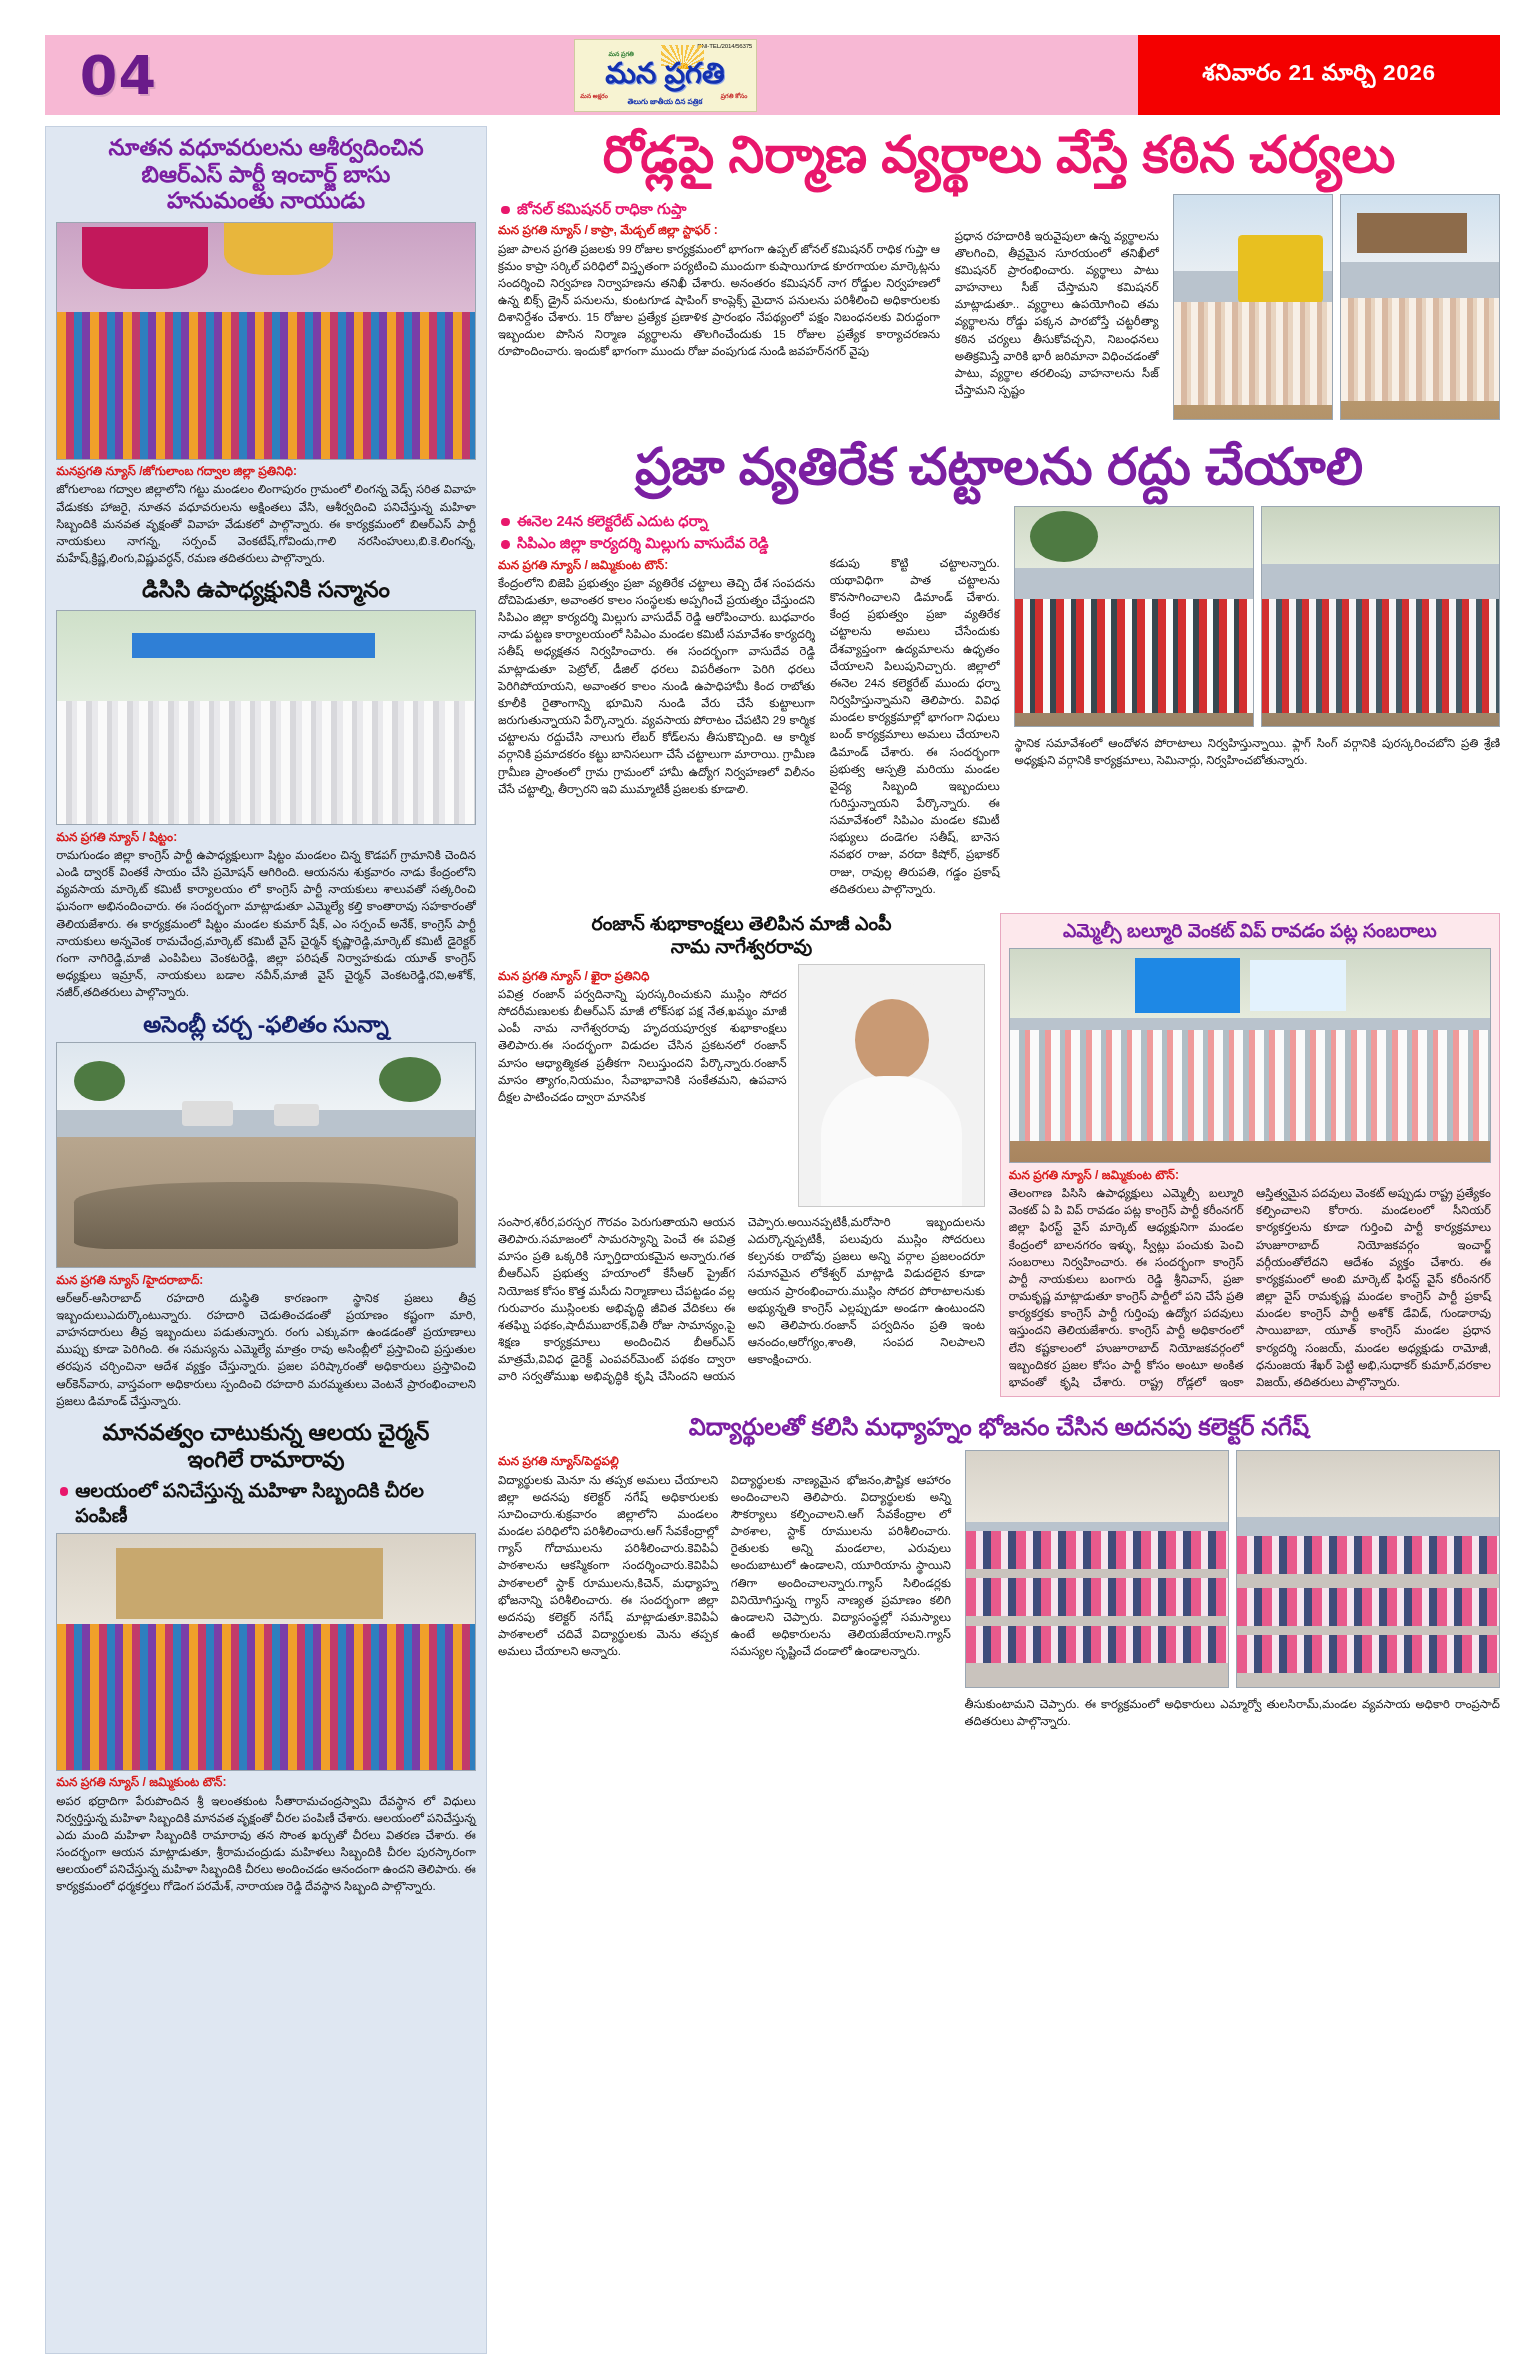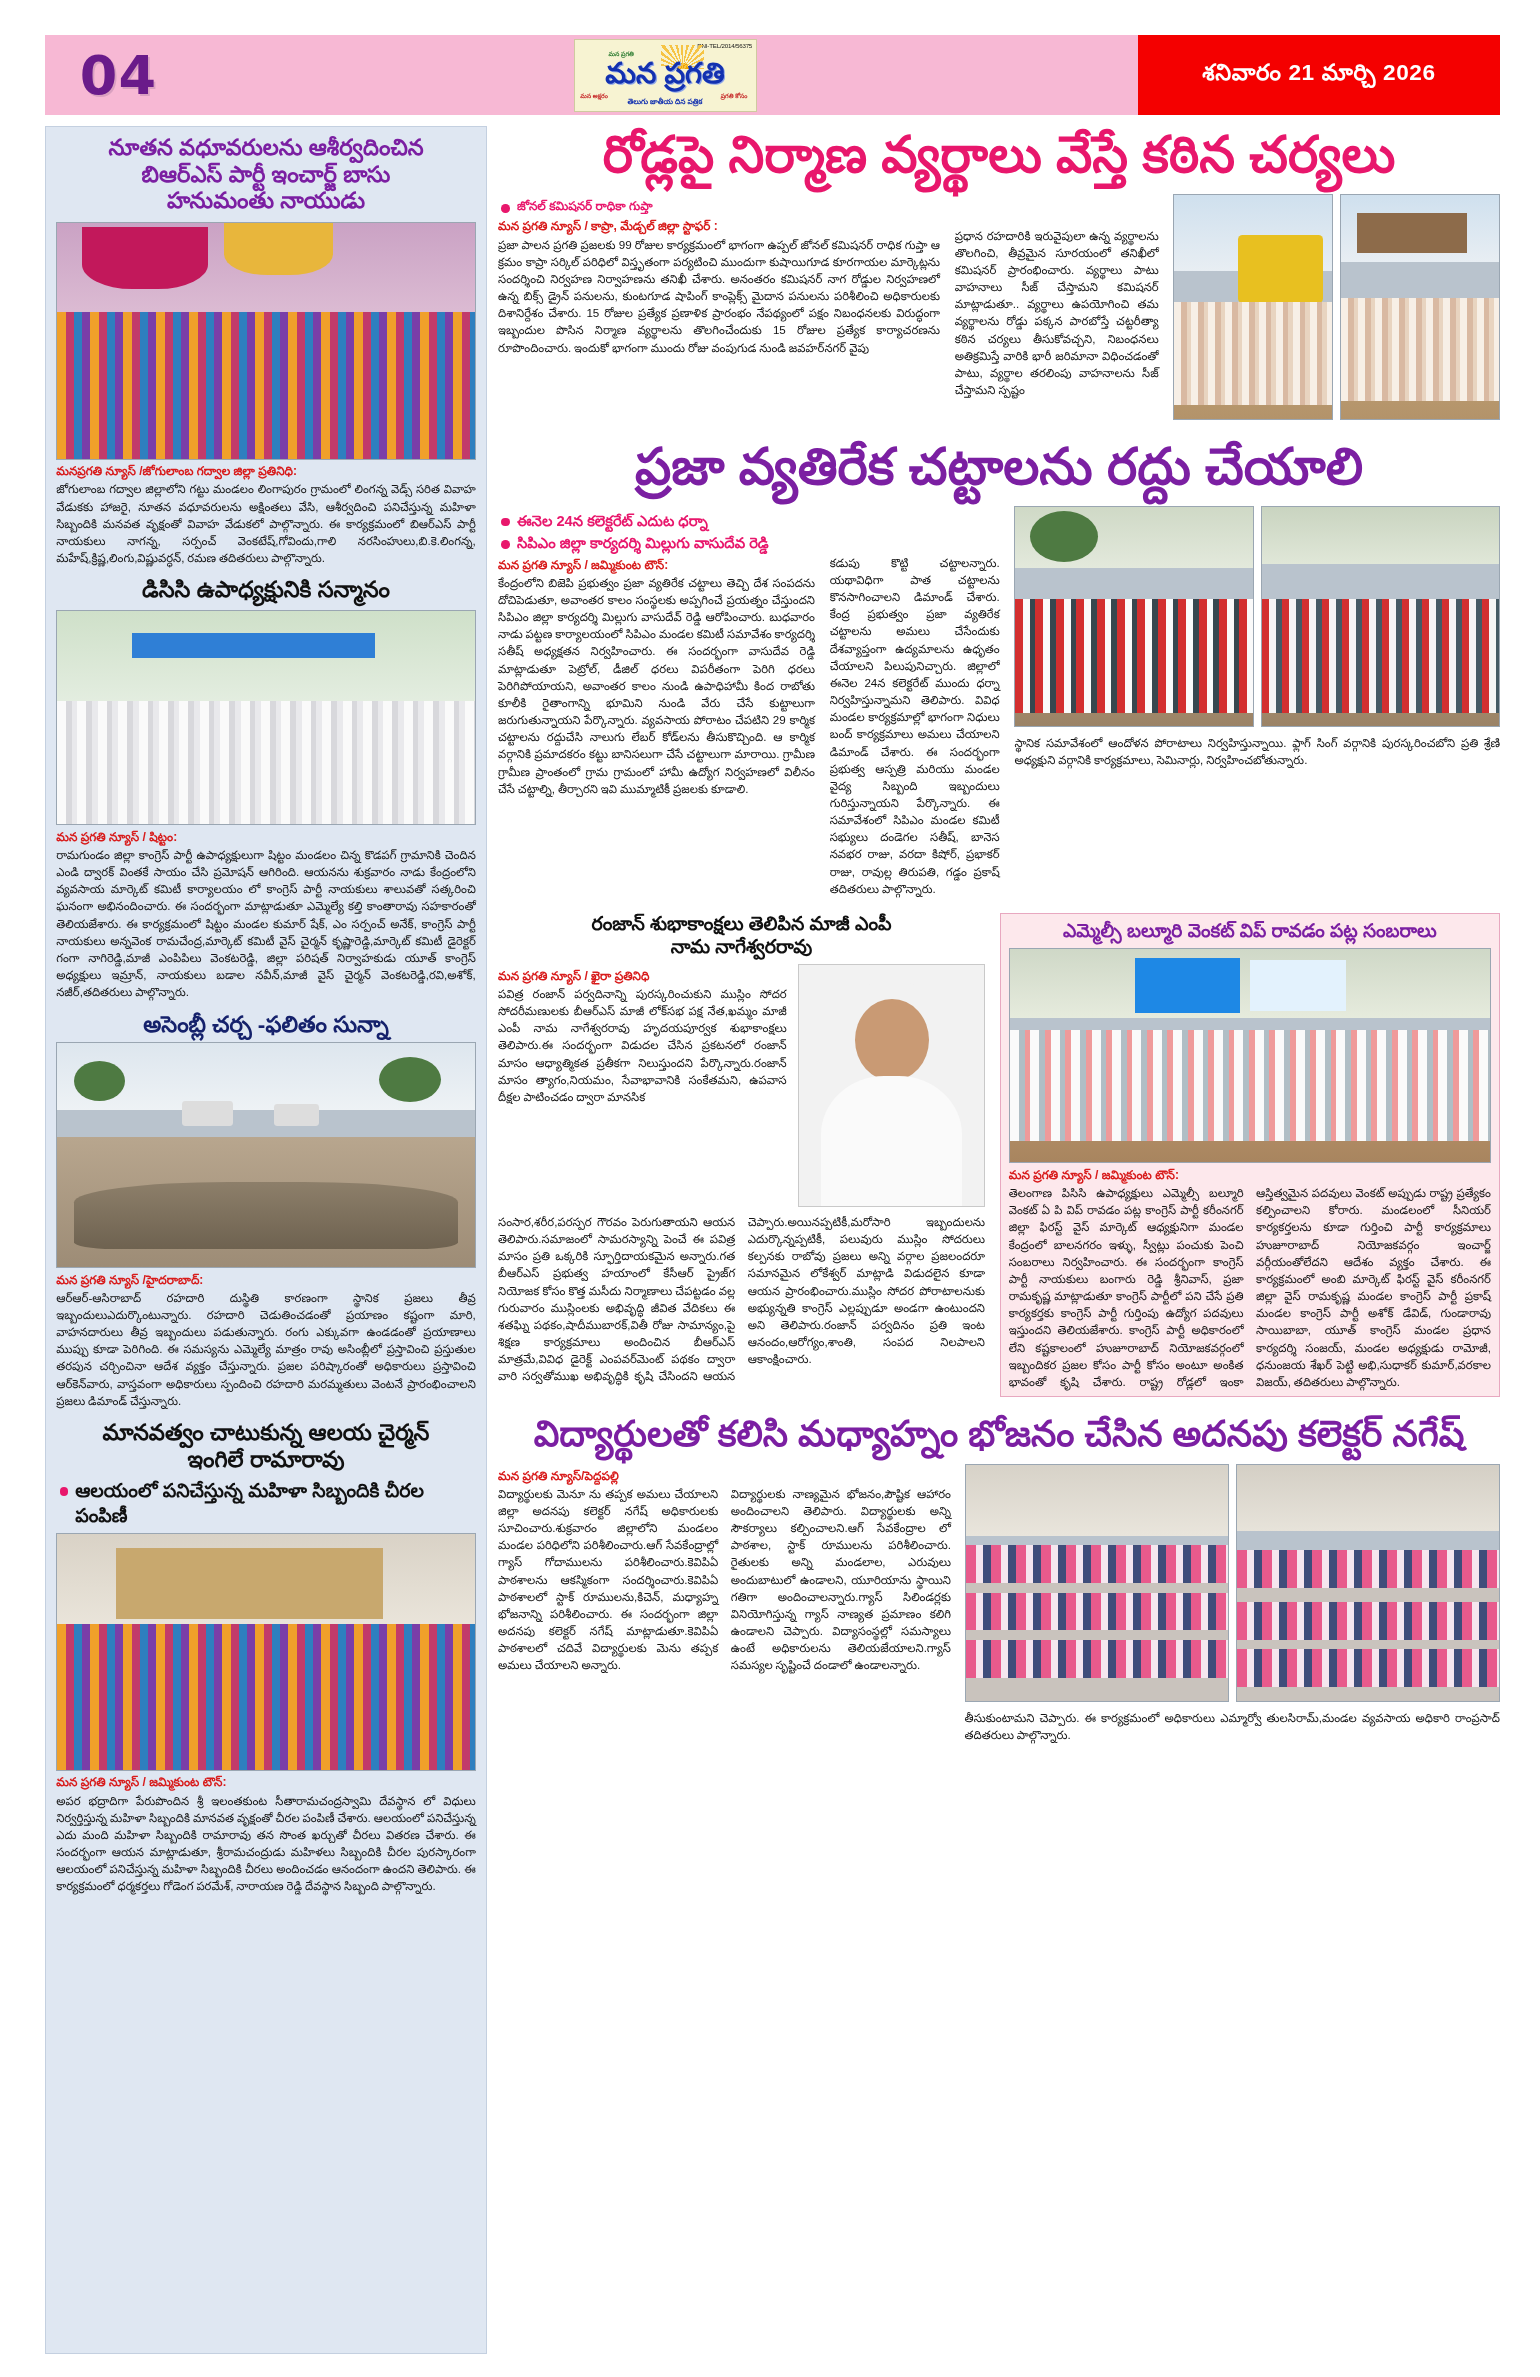--- a/index.html
+++ b/index.html
@@ -228,21 +228,21 @@
   </div>
 
   <div class="right-area">
 
     <div>
       <div class="hl-pink lead-hl">రోడ్లపై నిర్మాణ వ్యర్థాలు వేస్తే కఠిన చర్యలు</div>
 
       <div style="display:flex;gap:14.7px;margin-top:9px;">
         <div style="width:442px;flex:none;">
           <ul class="bullets pink">
-            <li style="font-size:12px;">జోనల్ కమిషనర్ రాధికా గుప్తా</li>
+            <li style="font-size:15px;">జోనల్ కమిషనర్ రాధికా గుప్తా</li>
           </ul>
           <div class="byline">మన ప్రగతి న్యూస్ / కాప్రా, మేడ్చల్ జిల్లా స్టాఫర్ :</div>
           <div class="body-text">ప్రజా పాలన ప్రగతి ప్రజలకు 99 రోజుల కార్యక్రమంలో భాగంగా ఉప్పల్ జోనల్ కమిషనర్ రాధిక గుప్తా ఆ క్రమం కాప్రా సర్కిల్ పరిధిలో విస్తృతంగా పర్యటించి ముందుగా కుషాయిగూడ కూరగాయల మార్కెట్లను సందర్శించి నిర్వహణ నిర్వాహణను తనిఖీ చేశారు. అనంతరం కమిషనర్ నాగ రోడ్డుల నిర్వహణలో ఉన్న బిక్స్ డ్రైన్ పనులను, కుంటగూడ షాపింగ్ కాంప్లెక్స్ మైదాన పనులను పరిశీలించి అధికారులకు దిశానిర్దేశం చేశారు. 15 రోజుల ప్రత్యేక ప్రణాళిక ప్రారంభం నేపథ్యంలో పక్షం నిబంధనలకు విరుద్ధంగా ఇబ్బందుల పొసిన నిర్మాణ వ్యర్థాలను తొలగించేందుకు 15 రోజుల ప్రత్యేక కార్యాచరణను రూపొందించారు. ఇందుకో భాగంగా ముందు రోజు వంపుగుడ నుండి జవహర్‌నగర్ వైపు</div>
         </div>
 
         <div style="width:204px;flex:none;">
           <div class="body-text" style="margin-top:33px;">ప్రధాన రహదారికి ఇరువైపులా ఉన్న వ్యర్థాలను తొలగించి, తీవ్రమైన సూరయంలో తనిఖీలో కమిషనర్ ప్రారంభించారు. వ్యర్థాలు పాటు వాహనాలు సీజ్ చేస్తామని కమిషనర్ మాట్లాడుతూ.. వ్యర్థాలు ఉపయోగించి తమ వ్యర్థాలను రోడ్డు పక్కన పారబోస్తే చట్టరీత్యా కఠిన చర్యలు తీసుకోవచ్చని, నిబంధనలు అతిక్రమిస్తే వారికి భారీ జరిమానా విధించడంతో పాటు, వ్యర్థాల తరలింపు వాహనాలను సీజ్ చేస్తామని స్పష్టం</div>
         </div>
 
         <div style="flex:1;">
@@ -332,21 +332,21 @@
           <div class="ground" style="height:48%;background:linear-gradient(#c29a70,#a8855f);"></div>
           <div class="crowd" style="bottom:10%;height:52%;background:repeating-linear-gradient(90deg,#fafafa 0 9px,#b0bec5 9px 14.7px,#ef9a9a 14.7px 20.4px);"></div>
         </div>
 
         <div class="byline">మన ప్రగతి న్యూస్ / జమ్మికుంట టౌన్:</div>
         <div class="body-text" style="column-count:2;column-gap:12.5px;">తెలంగాణ పిసిసి ఉపాధ్యక్షులు ఎమ్మెల్సీ బల్మూరి వెంకట్ ఏ పి విప్ రావడం పట్ల కాంగ్రెస్ పార్టీ కరీంనగర్ జిల్లా ఫిరస్ట్ వైస్ మార్కెట్ ఆధ్యక్షునిగా మండల కేంద్రంలో బాలనగరం ఇళ్ళు, స్వీట్లు పంచుకు పెంచి సంబరాలు నిర్వహించారు. ఈ సందర్భంగా కాంగ్రెస్ పార్టీ నాయకులు బంగారు రెడ్డి శ్రీనివాస్, ప్రజా రామకృష్ణ మాట్లాడుతూ కాంగ్రెస్ పార్టీలో పని చేసే ప్రతి కార్యకర్తకు కాంగ్రెస్ పార్టీ గుర్తింపు ఉద్యోగ పదవులు ఇస్తుందని తెలియజేశారు. కాంగ్రెస్ పార్టీ అధికారంలో లేని కష్టకాలంలో హుజూరాబాద్ నియోజకవర్గంలో ఇబ్బందికర ప్రజల కోసం పార్టీ కోసం అంటూ అంకిత భావంతో కృషి చేశారు. రాష్ట్ర రోడ్లలో ఇంకా ఆస్తిత్వమైన పదవులు వెంకట్ అప్పుడు రాష్ట్ర ప్రత్యేకం కల్పించాలని కోరారు. మండలంలో సీనియర్ కార్యకర్తలను కూడా గుర్తించి పార్టీ కార్యక్రమాలు హుజూరాబాద్ నియోజకవర్గం ఇంచార్జ్ వర్గీయంతోలేదని ఆదేశం వ్యక్తం చేశారు. ఈ కార్యక్రమంలో అంబి మార్కెట్ ఫిరస్ట్ వైస్ కరీంనగర్ జిల్లా వైస్ రామకృష్ణ మండల కాంగ్రెస్ పార్టీ ప్రకాష్ మండల కాంగ్రెస్ పార్టీ అశోక్ డేవిడ్, గుండారావు సాయిబాబా, యూత్ కాంగ్రెస్ మండల ప్రధాన కార్యదర్శి సంజయ్, మండల అధ్యక్షుడు రామోజీ, ధనుంజయ శేఖర్ పెట్టి అభి,సుధాకర్ కుమార్,వరకాల విజయ్, తదితరులు పాల్గొన్నారు.</div>
       </div>
     </div>
 
     <div style="margin-top:16px;">
-      <div class="hl-purple" style="font-size:36px;">విద్యార్థులతో కలిసి మధ్యాహ్నం భోజనం చేసిన అదనపు కలెక్టర్ నగేష్</div>
+      <div class="hl-purple" style="font-size:24px;">విద్యార్థులతో కలిసి మధ్యాహ్నం భోజనం చేసిన అదనపు కలెక్టర్ నగేష్</div>
 
       <div style="display:flex;gap:13.6px;margin-top:9px;">
         <div style="width:453px;flex:none;">
           <div class="byline">మన ప్రగతి న్యూస్/పెద్దపల్లి</div>
           <div style="display:flex;gap:12.5px;">
             <div class="body-text" style="flex:1;">విద్యార్థులకు మెనూ ను తప్పక అమలు చేయాలని జిల్లా అదనపు కలెక్టర్ నగేష్ అధికారులకు సూచించారు.శుక్రవారం జిల్లాలోని మండలం మండల పరిధిలోని పరిశీలించారు.ఆగ్ సేవకేంద్రాల్లో గ్యాస్ గోదాములను పరిశీలించారు.కెవిపిఏ పాఠశాలను ఆకస్మికంగా సందర్శించారు.కెవిపిఏ పాఠశాలలో స్టాక్ రూములను,కిచెన్, మధ్యాహ్న భోజనాన్ని పరిశీలించారు. ఈ సందర్భంగా జిల్లా అదనపు కలెక్టర్ నగేష్ మాట్లాడుతూ.కెవిపిఏ పాఠశాలలో చదివే విద్యార్థులకు మెను తప్పక అమలు చేయాలని అన్నారు.</div>
             <div class="body-text" style="flex:1;">విద్యార్థులకు నాణ్యమైన భోజనం,పౌష్టిక ఆహారం అందించాలని తెలిపారు. విద్యార్థులకు అన్ని సౌకర్యాలు కల్పించాలని.ఆగ్ సేవకేంద్రాల లో పాఠశాల, స్టాక్ రూములను పరిశీలించారు. రైతులకు అన్ని మండలాల, ఎరువులు అందుబాటులో ఉండాలని, యూరియాను స్థాయిని గతిగా అందించాలన్నారు.గ్యాస్ సిలిండర్లకు వినియోగిస్తున్న గ్యాస్ నాణ్యత ప్రమాణం కలిగి ఉండాలని చెప్పారు. విద్యాసంస్థల్లో సమస్యాలు ఉంటే అధికారులను తెలియజేయాలని.గ్యాస్ సమస్యల సృష్టించే దండాలో ఉండాలన్నారు.</div>
           </div>
         </div>
 

